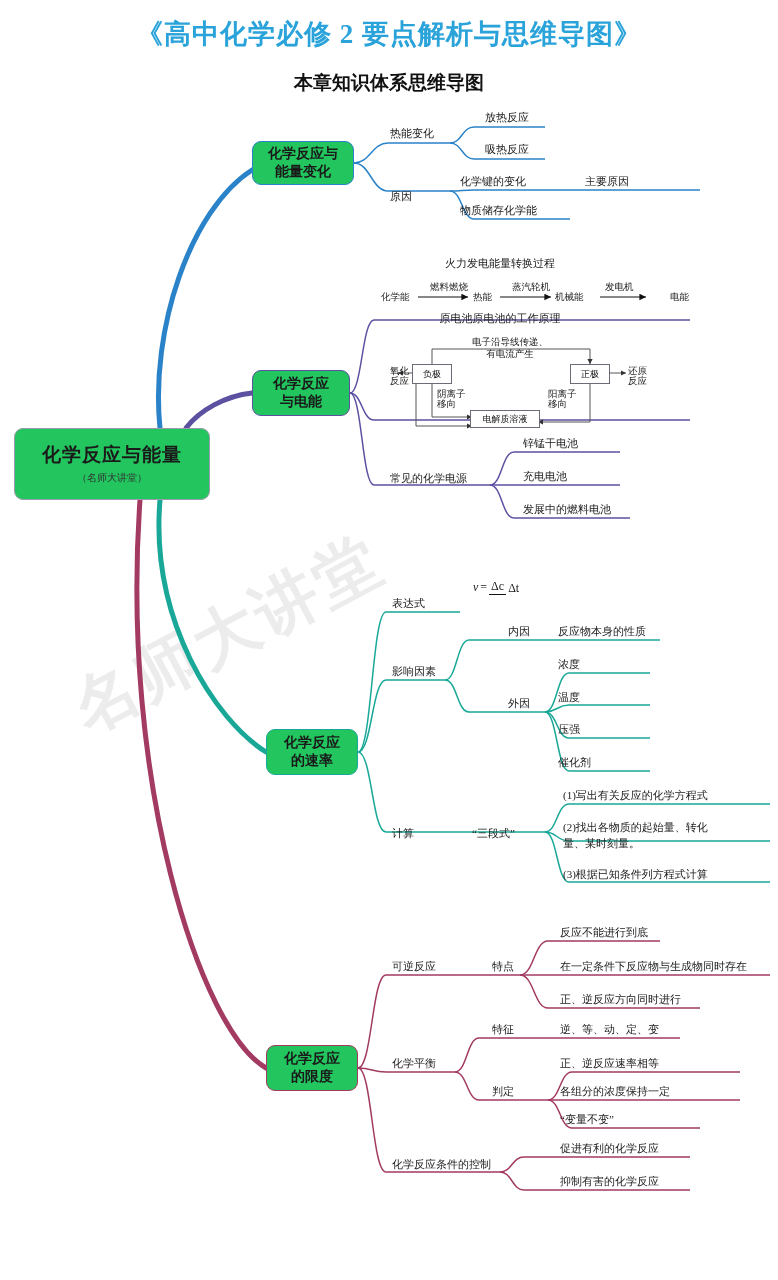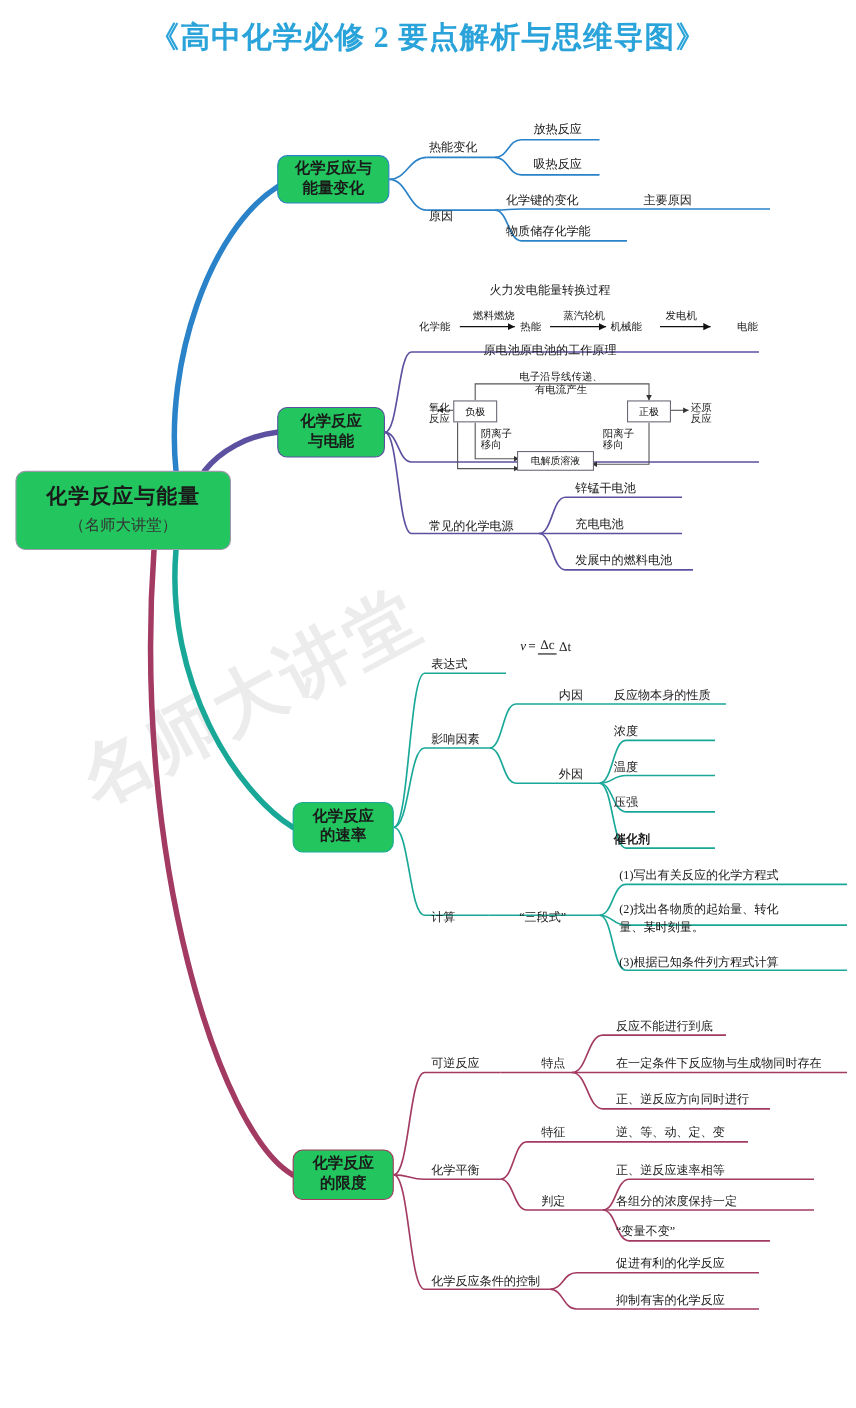--- a/index.html
+++ b/index.html
@@ -32,21 +32,21 @@
 
   
   .node{
     position:absolute;background:#22c55e;border-radius:9px;border:1.4px solid #888;
     display:flex;flex-direction:column;align-items:center;justify-content:center;
     text-align:center;line-height:1.28;box-sizing:border-box;
   }
   .node .n-main{font-size:14px;font-weight:bold;}
   .node.root{left:14px;top:428px;width:196px;height:72px;border-color:#9b9bab;}
   .node.root .n-main{font-size:19px;font-weight:bold;letter-spacing:1px;}
-  .node.root .n-sub{font-size:14px;color:#333;margin-top:5px;}
+  .node.root .n-sub{font-size:10px;color:#333;margin-top:5px;}
   .node.b1{left:252px;top:141px;width:102px;height:44px;border-color:#2a82c8;}
   .node.b2{left:252px;top:370px;width:98px;height:46px;border-color:#5b51a0;}
   .node.b3{left:266px;top:729px;width:92px;height:46px;border-color:#19a898;}
   .node.b4{left:266px;top:1045px;width:92px;height:46px;border-color:#a8days;}
   .node.b4{border-color:#a23a62;}
 
   
   .lbl{position:absolute;font-size:11px;white-space:nowrap;color:#1a1a1a;}
   .lbl.sm{font-size:9.5px;}
   .lbl.wrap{white-space:normal;line-height:1.45;}
@@ -75,20 +75,21 @@
   }
 </style>
 </head>
 <body>
 
 <div id="canvas">
 
   <div class="watermark">名师大讲堂</div>
 
   <div class="doc-title">《高中化学必修 2 要点解析与思维导图》</div>
+  <div class="sub-title">本章知识体系思维导图</div>
 
   <svg id="svg-layer" viewBox="0 0 778 1280">
 
     <path d="M160 428 C 150 330, 190 210, 252 170" stroke="#2a82c8" stroke-width="5" fill="none" stroke-linecap="round"></path>
 
     <path d="M186 428 C 200 410, 225 396, 252 393" stroke="#5b51a0" stroke-width="5" fill="none" stroke-linecap="round"></path>
 
     <path d="M160 500 C 150 620, 215 720, 266 752" stroke="#19a898" stroke-width="5" fill="none" stroke-linecap="round"></path>
 
     <path d="M140 500 C 120 780, 200 1030, 266 1068" stroke="#a23a62" stroke-width="5" fill="none" stroke-linecap="round"></path>
@@ -261,21 +262,21 @@
     </span>
   </div>
 
   <div class="lbl" style="left:392px;top:664px;">影响因素</div>
   <div class="lbl" style="left:508px;top:624px;">内因</div>
   <div class="lbl" style="left:508px;top:696px;">外因</div>
   <div class="lbl" style="left:558px;top:624px;">反应物本身的性质</div>
   <div class="lbl" style="left:558px;top:657px;">浓度</div>
   <div class="lbl" style="left:558px;top:690px;">温度</div>
   <div class="lbl" style="left:558px;top:722px;">压强</div>
-  <div class="lbl" style="left:558px;top:755px;font-weight:bold;">催化剂</div>
+  <div class="lbl" style="left:558px;top:755px;">催化剂</div>
 
   <div class="lbl" style="left:392px;top:826px;">计算</div>
   <div class="lbl" style="left:472px;top:826px;">“三段式”</div>
   <div class="lbl" style="left:563px;top:788px;">(1)写出有关反应的化学方程式</div>
   <div class="lbl wrap" style="left:563px;top:820px;width:160px;">(2)找出各物质的起始量、转化量、某时刻量。</div>
   <div class="lbl" style="left:563px;top:867px;">(3)根据已知条件列方程式计算</div>
 
   <div class="lbl" style="left:392px;top:959px;">可逆反应</div>
   <div class="lbl" style="left:492px;top:959px;">特点</div>
   <div class="lbl" style="left:560px;top:925px;">反应不能进行到底</div>

